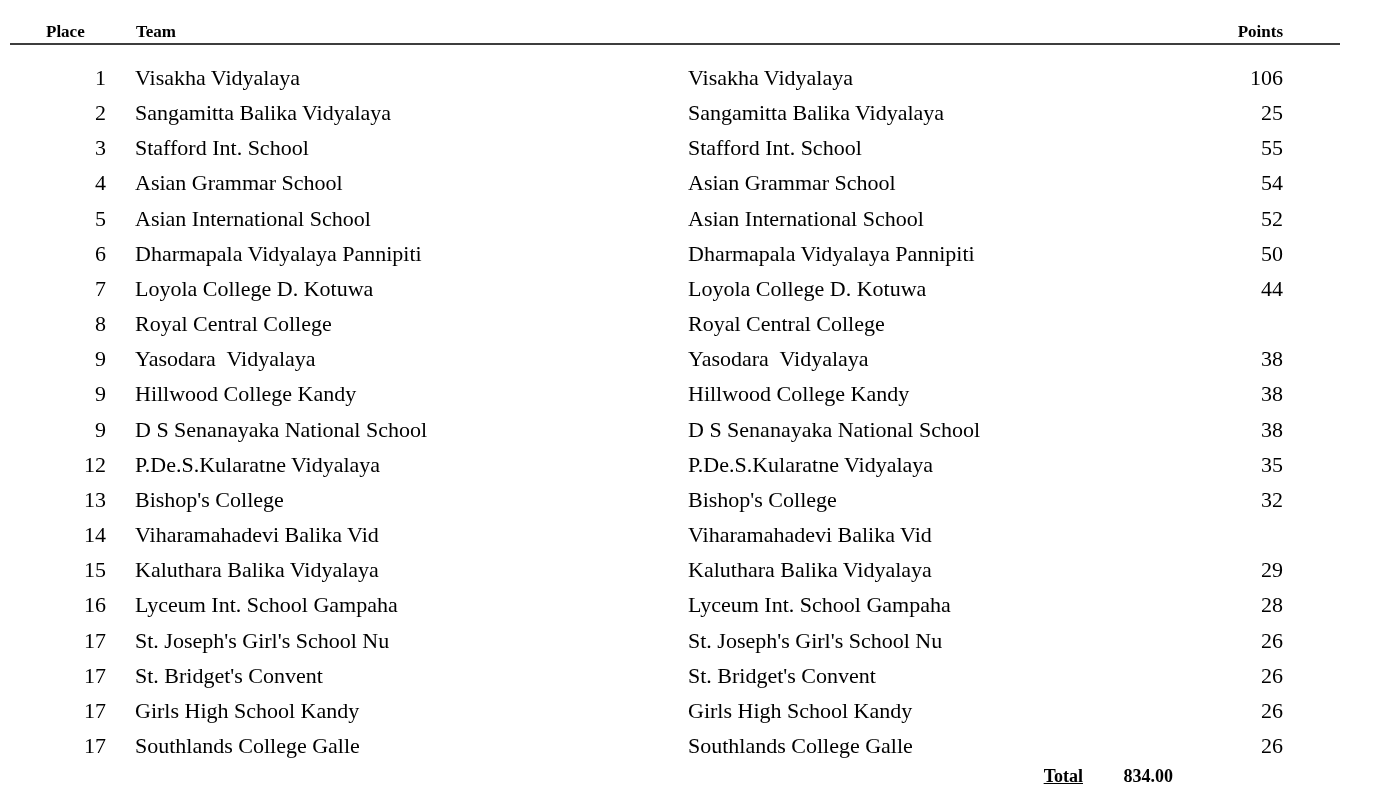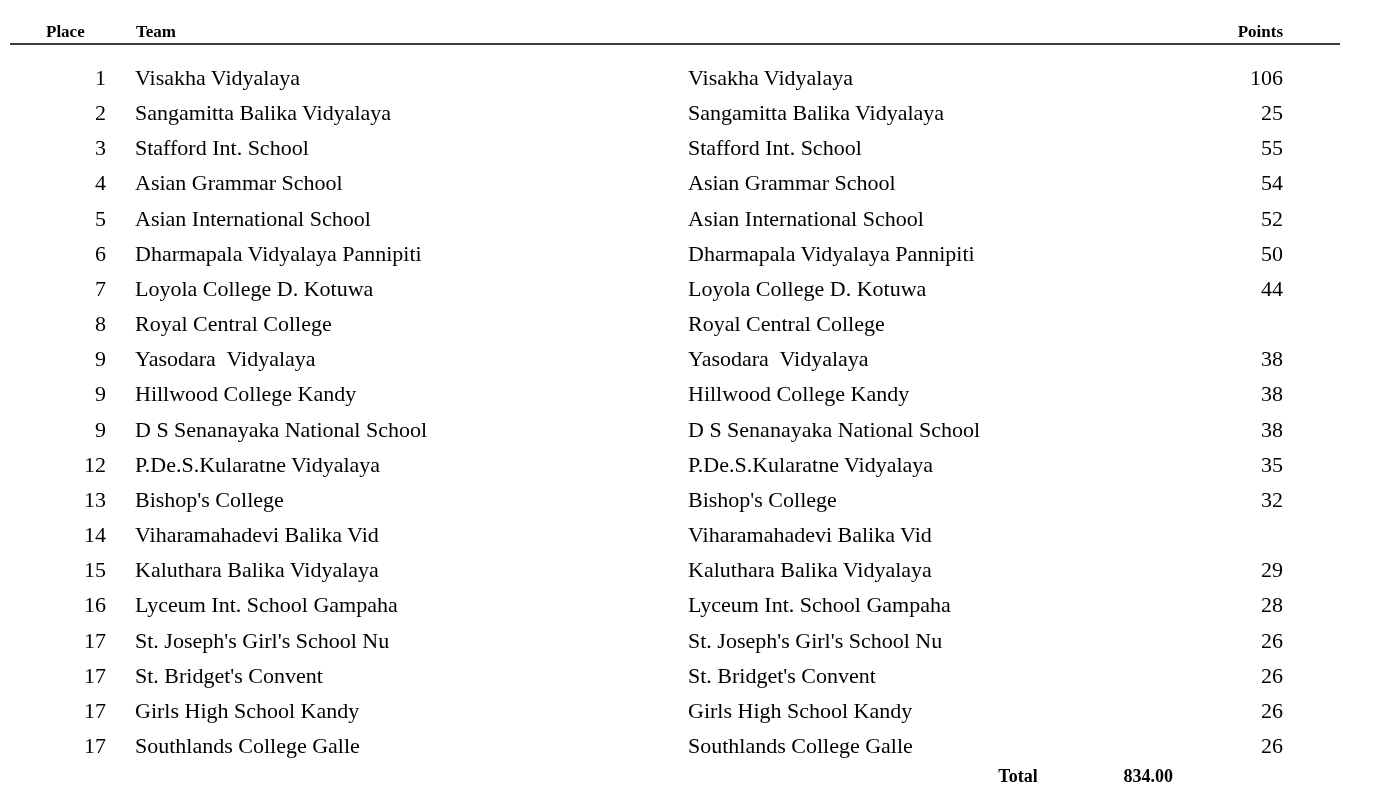--- a/index.html
+++ b/index.html
@@ -60,21 +60,22 @@
     width: 1378px;
     height: 24px;
     line-height: 24px;
     font-size: 18px;
     font-weight: bold;
   }
   .total-label {
     position: absolute;
     left: 953px;
     width: 130px;
-    text-align: center;
+    text-align: right;
+    text-decoration: underline;
   }
   .total-value {
     position: absolute;
     left: 1043px;
     width: 130px;
     text-align: right;
   }
 </style>
 </head>
 <body>

